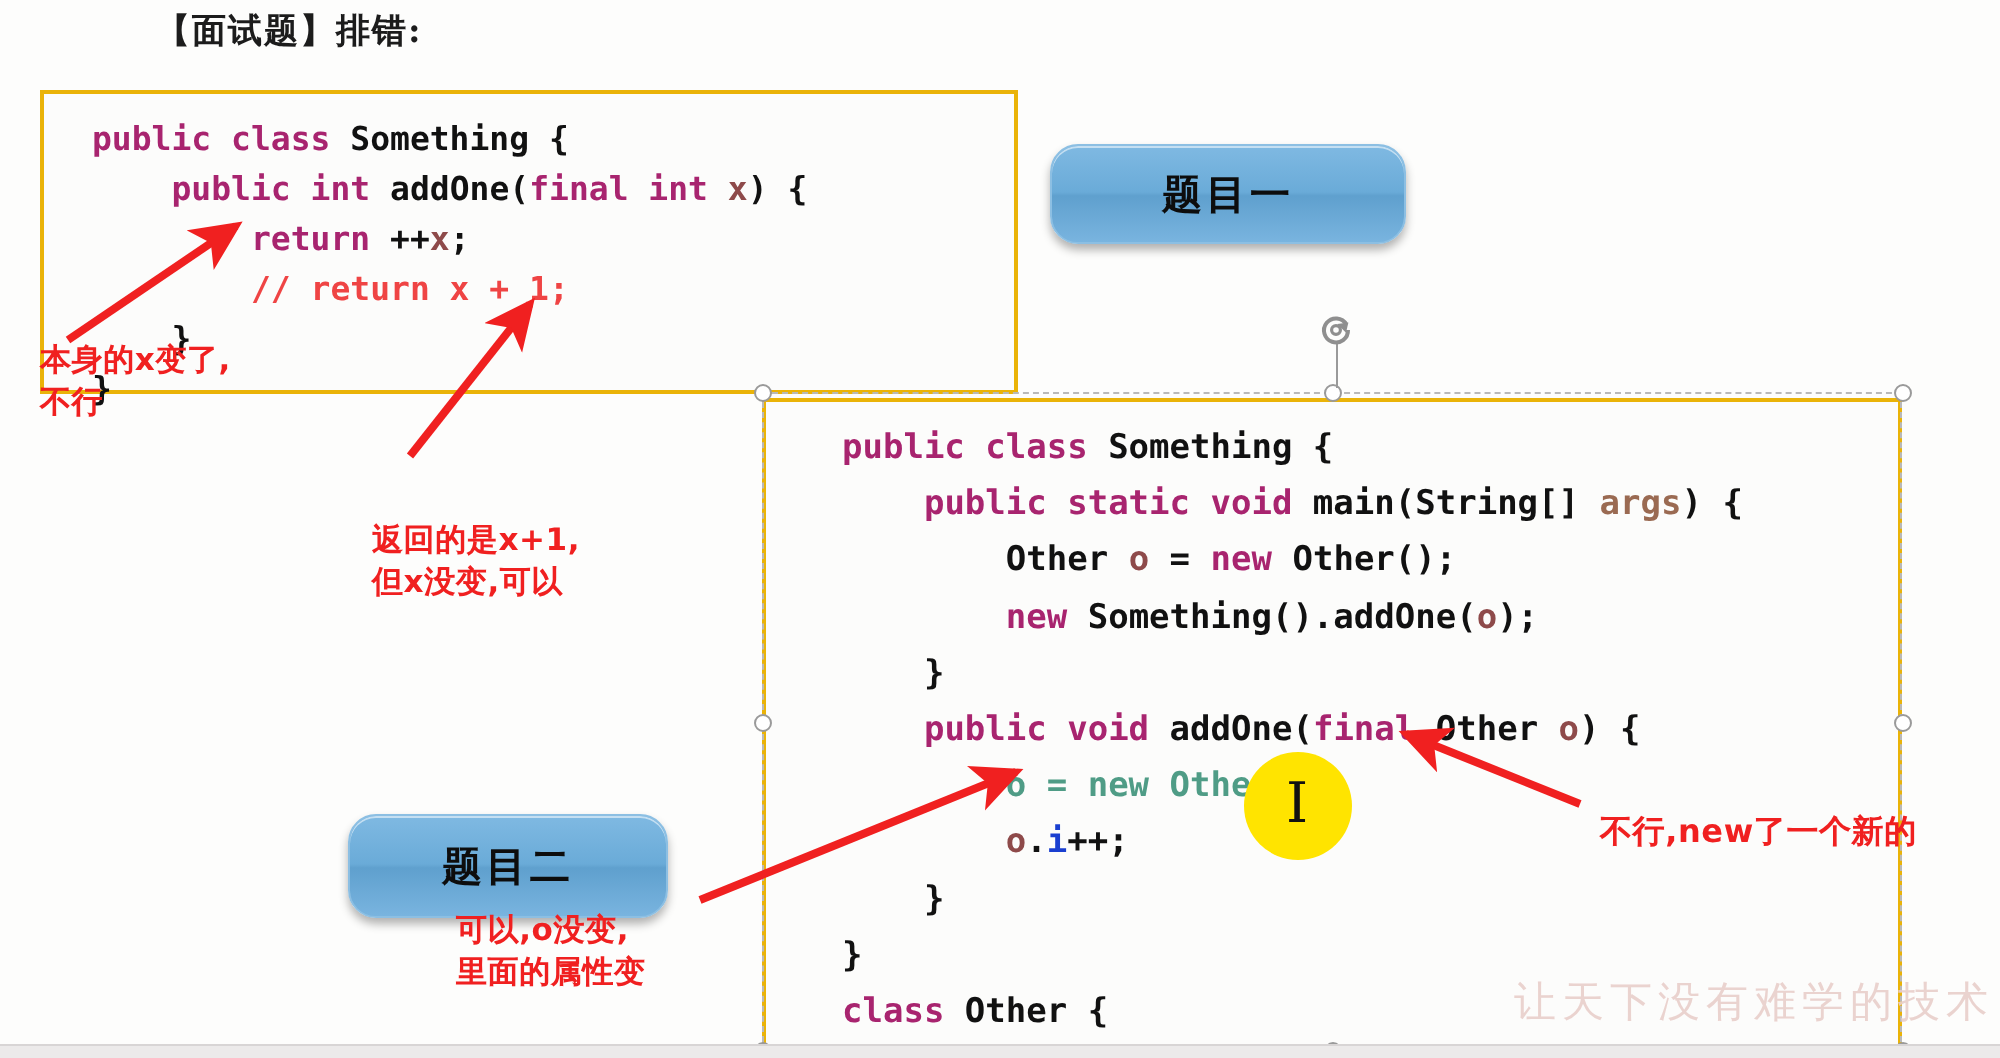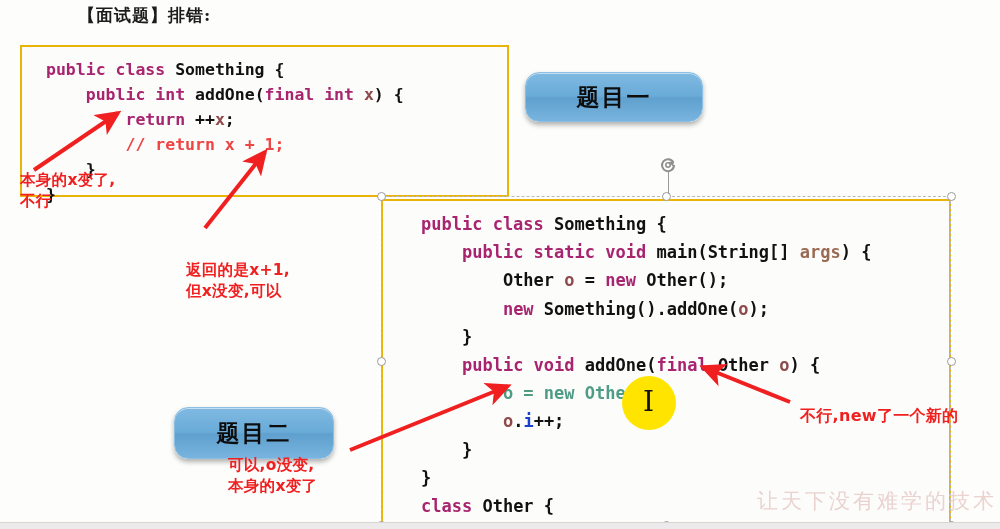--- a/index.html
+++ b/index.html
@@ -124,21 +124,21 @@
     background: linear-gradient(180deg, #7fb9e2 0%, #6aabd8 48%, #5fa0ce 52%, #79b4df 100%);
     border: 1px solid #8cbfe3;
     box-shadow: 0 3px 5px rgba(0,0,0,0.30), inset 0 1px 0 rgba(255,255,255,0.55);
     display: flex;
     align-items: center;
     justify-content: center;
     box-sizing: border-box;
   }
   .btn-label {
     font-family: "DejaVu Sans", "Liberation Sans", sans-serif;
-    font-size: 23px;
+    font-size: 20px;
     font-weight: 700;
     color: #0d0d0d;
     letter-spacing: 2px;
   }
   #btn-1 { left: 525px; top: 72px; width: 178px; height: 50px; }
   #btn-2 { left: 174px; top: 407px; width: 160px; height: 52px; text-align: right; }
 
   
   .note {
     position: absolute;
@@ -247,21 +247,21 @@
   </div>
   <div class="btn" id="btn-2">
     <span class="btn-label">题目二</span>
   </div>
 
   <div class="note" id="note-1">本身的x变了,
 不行</div>
   <div class="note" id="note-2">返回的是x+1,
 但x没变,可以</div>
   <div class="note" id="note-3">可以,o没变,
-本身的x变了</div>
+里面的属性变</div>
   <div class="note" id="note-4">不行,new了一个新的</div>
 
   <svg id="arrows">
     <defs>
       <marker id="ah" markerWidth="7" markerHeight="7" refX="5.4" refY="3" orient="auto">
         <path d="M0,0 L6.4,3 L0,6 L1.6,3 Z" fill="#f02020"></path>
       </marker>
     </defs>
 
     <line x1="34" y1="170" x2="118" y2="113" stroke="#f02020" stroke-width="4" marker-end="url(#ah)"></line>

